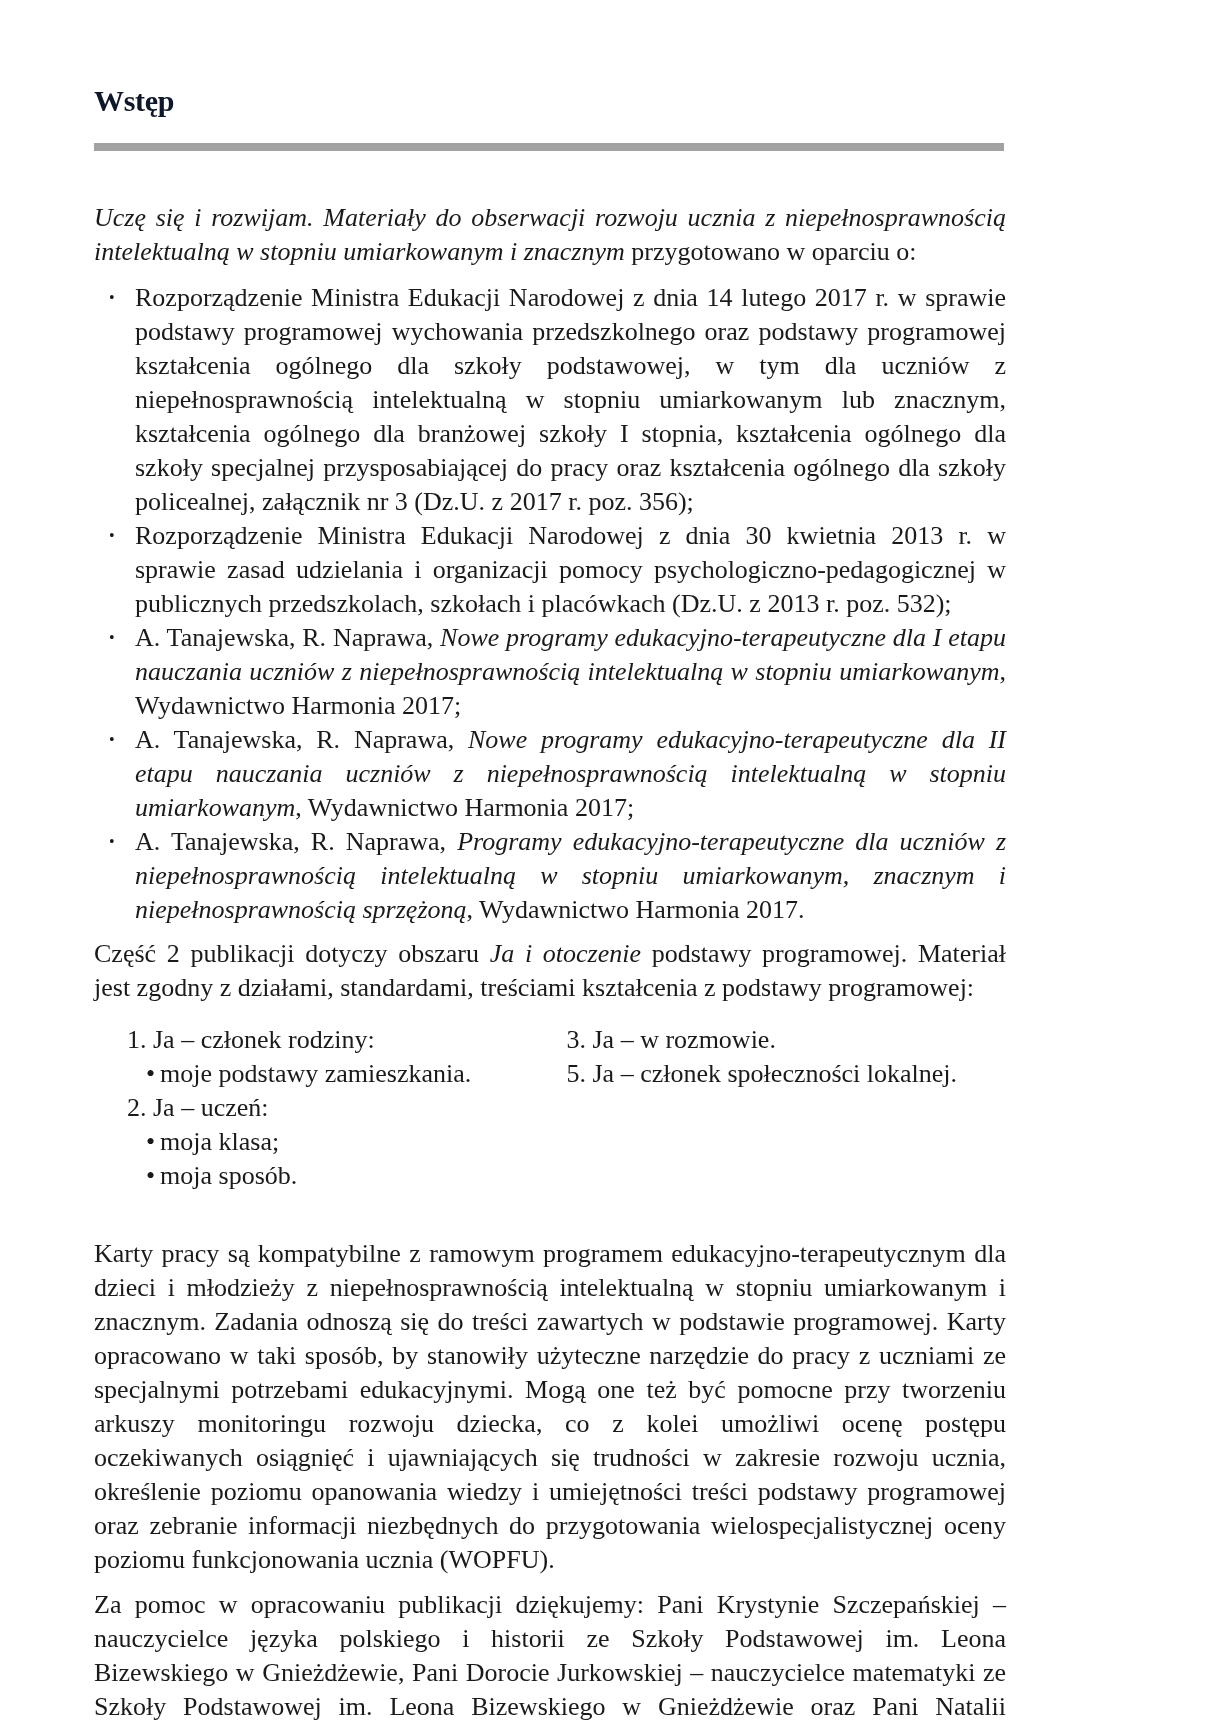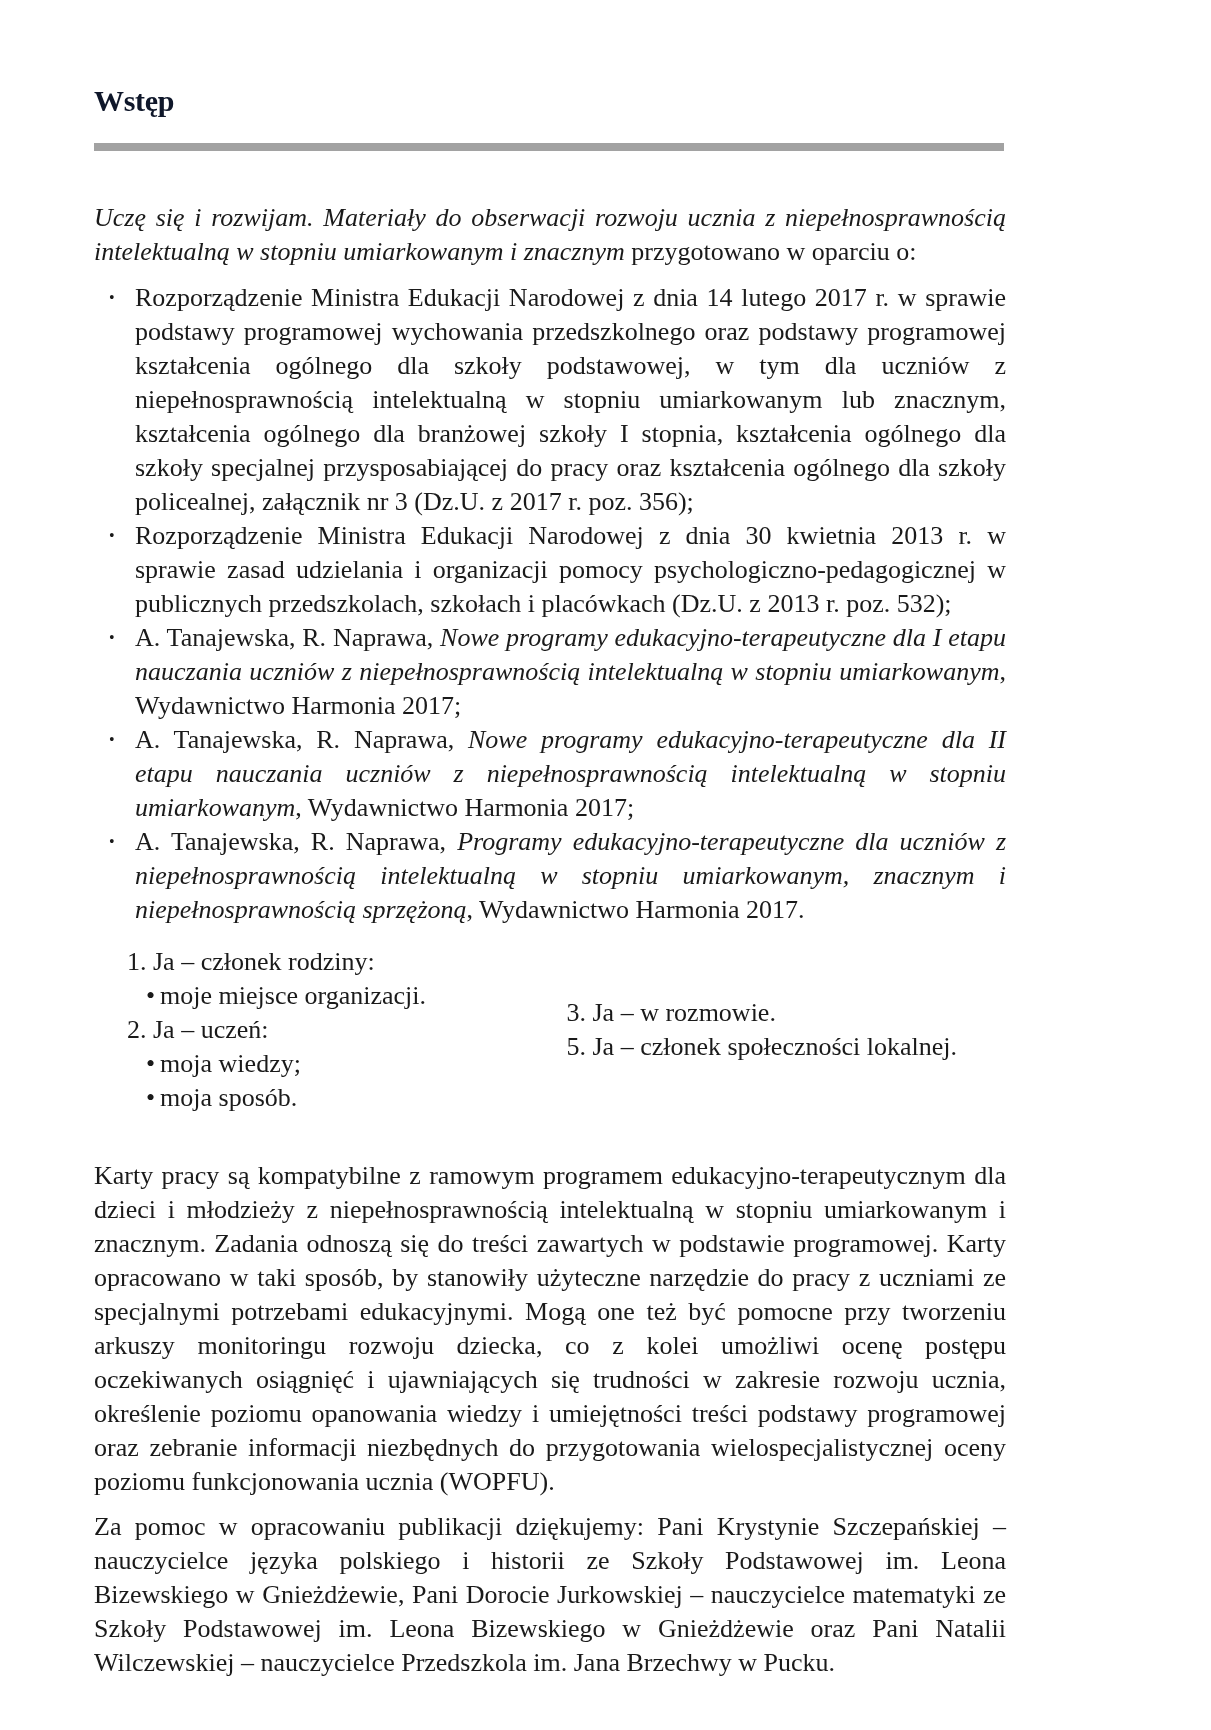--- a/index.html
+++ b/index.html
@@ -22,21 +22,21 @@
     position: absolute; left: 0; top: 201px; width: 912px;
     font-size: 26px; line-height: 34px; text-align: justify;
   }
   p { margin: 0 0 11px 0; }
   .intro i, .cite i { font-style: italic; }
   ul.refs { list-style: none; margin: 0 0 10px 0; padding: 0 0 0 41px; }
   ul.refs li { position: relative; margin: 0; }
   ul.refs li::before {
     content: "\2022"; position: absolute; left: -26px; top: 0; font-size: 16px;
   }
-  .cols { display: flex; margin: 18px 0 44px 0; align-items: center; }
+  .cols { display: flex; margin: 18px 0 44px 0; }
   .col { width: 460px; }
   .col-left { padding-left: 33px; width: 460px; }
   .col-right { padding-left: 0; }
   .num-item { margin: 0; }
   .sub { margin: 0; padding-left: 19px; }
   .sub span.dot { margin-right: 5px; }
 </style>
 </head>
 <body>
 
@@ -49,27 +49,28 @@
 
     <ul class="refs">
       <li class="cite"><span>Rozporządzenie Ministra Edukacji Narodowej z dnia 14 lutego 2017 r. w sprawie podstawy programowej wychowania przedszkolnego oraz podstawy programowej kształcenia ogólnego dla szkoły podstawowej, w tym dla uczniów z niepełnosprawnością intelektualną w stopniu umiarkowanym lub znacznym, kształcenia ogólnego dla branżowej szkoły I stopnia, kształcenia ogólnego dla szkoły specjalnej przysposabiającej do pracy oraz kształcenia ogólnego dla szkoły policealnej, załącznik nr 3 (Dz.U. z 2017 r. poz. 356);</span></li>
       <li class="cite"><span>Rozporządzenie Ministra Edukacji Narodowej z dnia 30 kwietnia 2013 r. w sprawie zasad udzielania i organizacji pomocy psychologiczno-pedagogicznej w publicznych przedszkolach, szkołach i placówkach (Dz.U. z 2013 r. poz. 532);</span></li>
       <li class="cite"><span>A. Tanajewska, R. Naprawa, </span><i>Nowe programy edukacyjno-terapeutyczne dla I etapu nauczania uczniów z niepełnosprawnością intelektualną w stopniu umiarkowanym</i><span>, Wydawnictwo Harmonia 2017;</span></li>
       <li class="cite"><span>A. Tanajewska, R. Naprawa, </span><i>Nowe programy edukacyjno-terapeutyczne dla II etapu nauczania uczniów z niepełnosprawnością intelektualną w stopniu umiarkowanym</i><span>, Wydawnictwo Harmonia 2017;</span></li>
       <li class="cite"><span>A. Tanajewska, R. Naprawa, </span><i>Programy edukacyjno-terapeutyczne dla uczniów z niepełnosprawnością intelektualną w stopniu umiarkowanym, znacznym i niepełnosprawnością sprzężoną</i><span>, Wydawnictwo Harmonia 2017.</span></li>
     </ul>
 
 
+    <p><span>Część 2 publikacji dotyczy obszaru </span><i>Ja i otoczenie</i><span> podstawy programowej. Materiał jest zgodny z działami, standardami, treściami kształcenia z podstawy programowej:</span></p>
 
     <div class="cols">
       <div class="col col-left">
         <div class="num-item">1. Ja – członek rodziny:</div>
-        <div class="sub"><span class="dot">•</span><span>moje miejsce organizacji.</span></div>
+        <div class="sub"><span class="dot">•</span><span>moje podstawy zamieszkania.</span></div>
         <div class="num-item">2. Ja – uczeń:</div>
-        <div class="sub"><span class="dot">•</span><span>moja wiedzy;</span></div>
+        <div class="sub"><span class="dot">•</span><span>moja klasa;</span></div>
         <div class="sub"><span class="dot">•</span><span>moja sposób.</span></div>
       </div>
       <div class="col col-right">
         <div class="num-item">3. Ja – w rozmowie.</div>
         <div class="num-item">5. Ja – członek społeczności lokalnej.</div>
       </div>
     </div>
 
     <p>Karty pracy są kompatybilne z ramowym programem edukacyjno-terapeutycznym dla dzieci i młodzieży z niepełnosprawnością intelektualną w stopniu umiarkowanym i znacznym. Zadania odnoszą się do treści zawartych w podstawie programowej. Karty opracowano w taki sposób, by stanowiły użyteczne narzędzie do pracy z uczniami ze specjalnymi potrzebami edukacyjnymi. Mogą one też być pomocne przy tworzeniu arkuszy monitoringu rozwoju dziecka, co z kolei umożliwi ocenę postępu oczekiwanych osiągnięć i ujawniających się trudności w zakresie rozwoju ucznia, określenie poziomu opanowania wiedzy i umiejętności treści podstawy programowej oraz zebranie informacji niezbędnych do przygotowania wielospecjalistycznej oceny poziomu funkcjonowania ucznia (WOPFU).</p>
 

